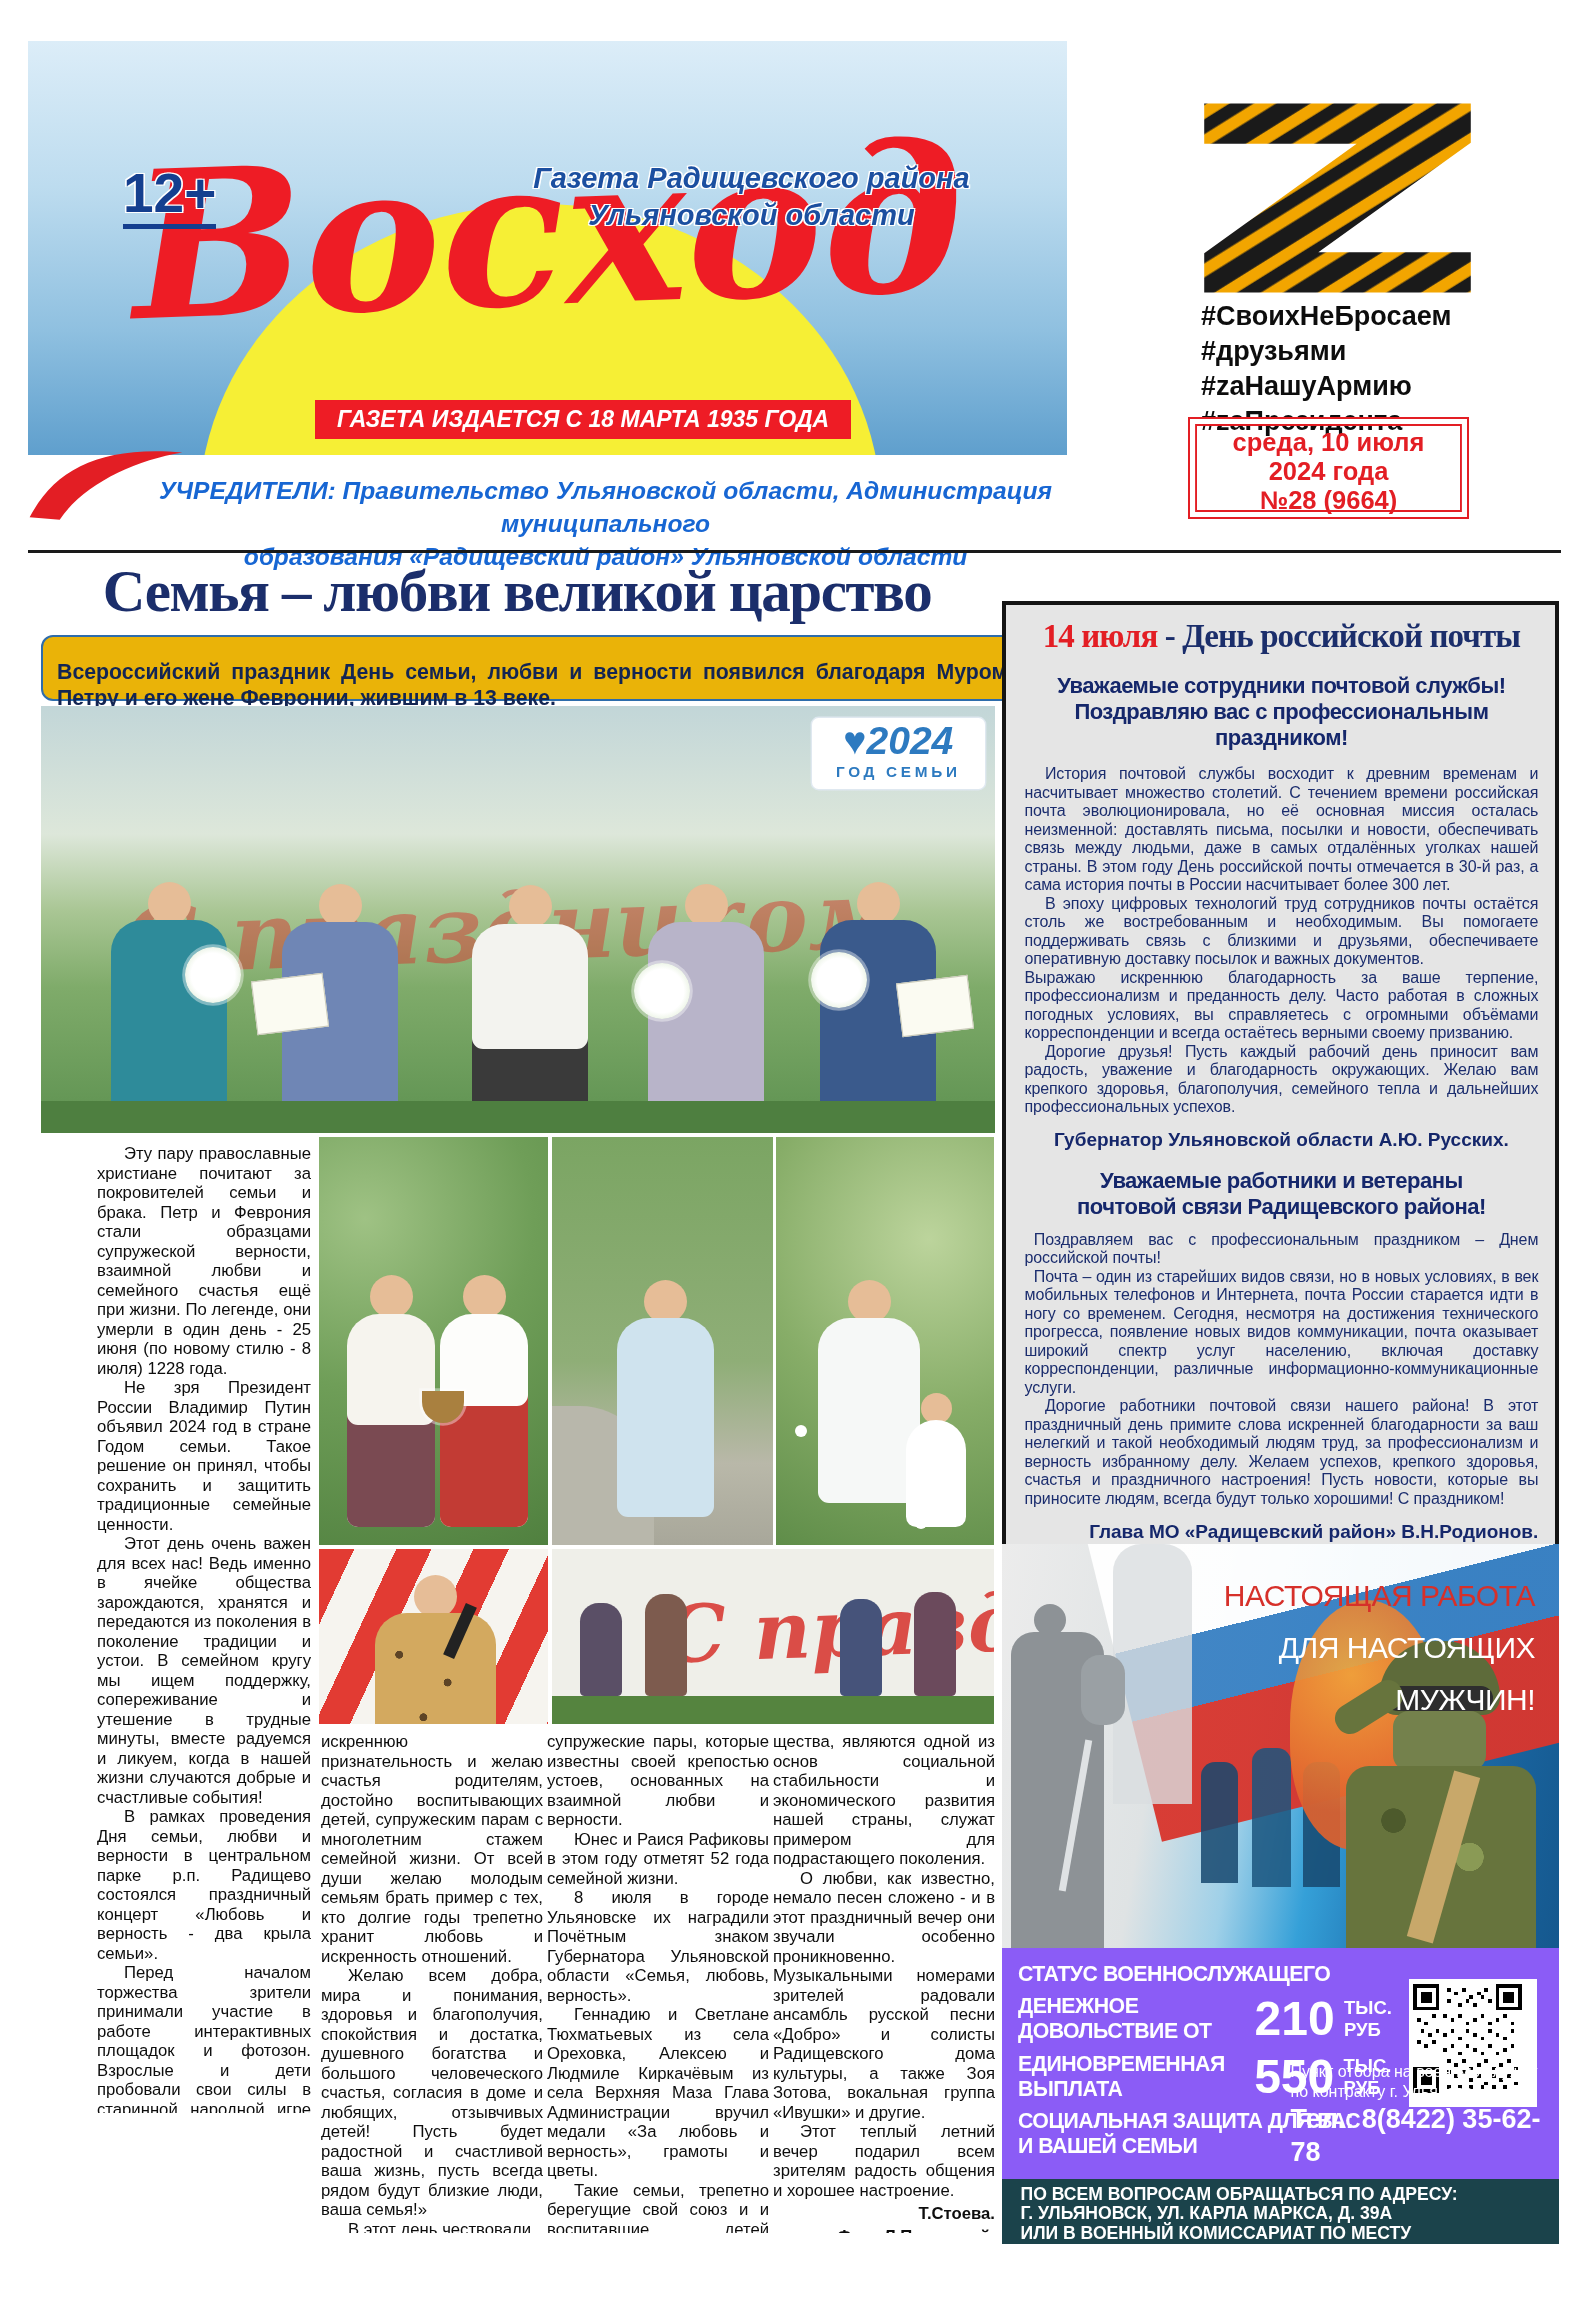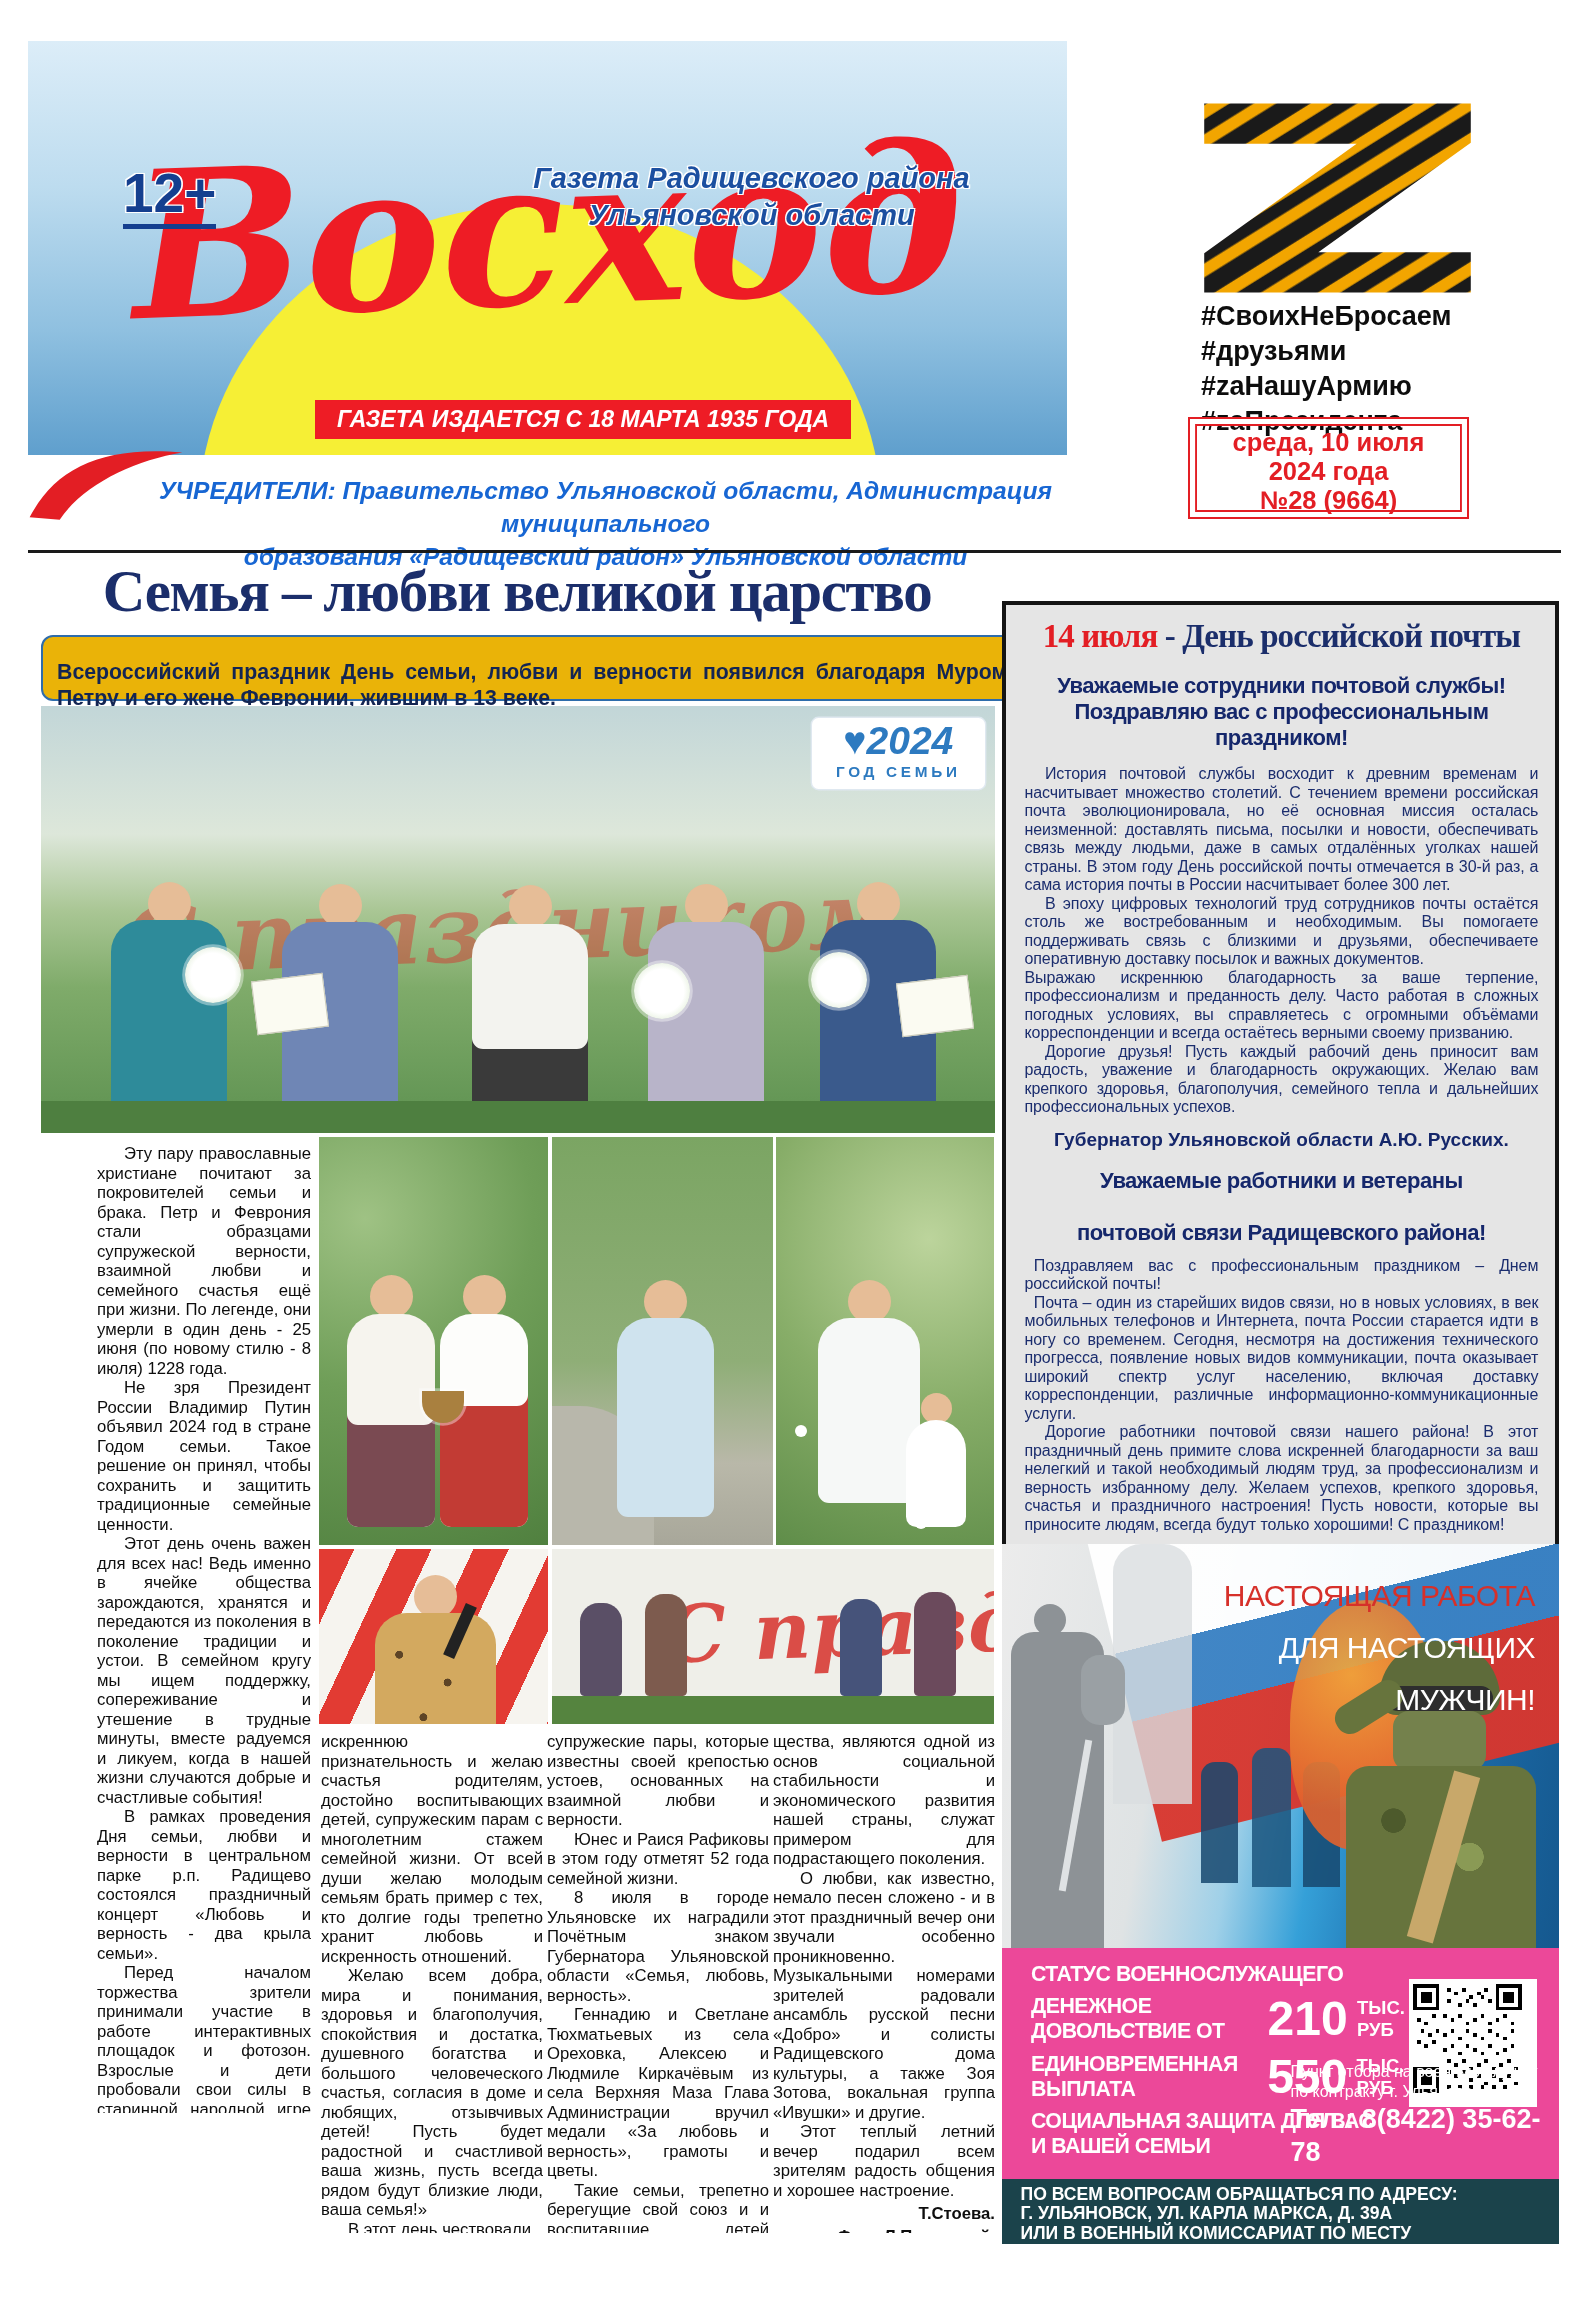--- a/index.html
+++ b/index.html
@@ -101,21 +101,21 @@
     background:linear-gradient(100deg,#ececec 0%,#dfe3e4 30%,#9fd0e8 45%,#35a0d8 58%,#1d6fae 74%,#15588e 100%);}
   #flag{position:absolute;right:-65px;top:-93px;width:510px;height:334px;transform:rotate(-14deg);
     background:linear-gradient(180deg,#ffffff 0 42%,#3b82c4 42% 63%,#d8362e 63% 100%);opacity:.96;}
   .slog{position:absolute;right:24px;text-align:right;font-weight:400;letter-spacing:-0.5px;}
   #sl1{top:35px;font-size:30px;color:#d6302a;}
   #sl2{top:87px;font-size:30px;color:#fff;}
   #sl3{top:139px;font-size:30px;color:#fff;}
   .shape{position:absolute;}
   #qr{position:absolute;right:22px;top:31px;width:119px;height:119px;background:#fff;padding:4.6px;}
   #panel{position:absolute;left:0;top:404px;width:557px;height:231px;box-sizing:border-box;
-    background:#ec4899;padding:14px 29px;color:#fff;}
+    background:#8b5cf6;padding:14px 16px;color:#fff;}
   .b-line{font-weight:bold;font-size:21.3px;letter-spacing:-0.5px;line-height:25px;}
   .b-row{display:flex;align-items:center;gap:9.3px;margin-top:7.4px;width:390px;}
   .b-big{font-weight:bold;font-size:48px;line-height:48px;}
   .b-un{font-weight:bold;font-size:18.5px;}
   #contact{position:absolute;right:18.5px;bottom:10.2px;width:250px;font-size:16px;line-height:20.4px;color:#fff;}
   #contact .tel{font-weight:bold;font-size:27px;line-height:33px;}
   #adfooter{position:absolute;left:0;top:635px;width:557px;height:65px;box-sizing:border-box;
     background:#1b434b;color:#fff;font-weight:bold;font-size:17.6px;line-height:19.5px;padding:5.6px 18.5px;}
 </style>
 </head>
@@ -289,21 +289,21 @@
       <span class="d">14 июля</span><span class="r"> - День российской почты</span>
     </div>
     <div class="gt">Уважаемые сотрудники почтовой службы!</div>
     <div class="gt" style="margin-bottom:14px;">Поздравляю вас  с профессиональным праздником!</div>
     <p class="gp">История почтовой службы восходит к древним временам и насчитывает множество столетий. С течением времени российская почта эволюционировала, но её основная миссия осталась неизменной: доставлять письма, посылки и новости, обеспечивать связь между людьми, даже в самых отдалённых уголках нашей страны. В этом году День российской почты отмечается в 30-й раз, а сама история почты в России насчитывает более 300 лет.</p>
     <p class="gp">В эпоху цифровых технологий труд сотрудников почты остаётся столь же востребованным и необходимым. Вы помогаете поддерживать связь с близкими и друзьями, обеспечиваете оперативную доставку посылок и важных документов.</p>
     <p class="gp" style="text-indent:0;">Выражаю искреннюю благодарность за ваше терпение, профессионализм и преданность делу. Часто работая в сложных погодных условиях, вы справляетесь с огромными объёмами корреспонденции и всегда остаётесь верными своему призванию.</p>
     <p class="gp">Дорогие друзья! Пусть каждый рабочий день приносит вам радость, уважение и благодарность окружающих. Желаю вам крепкого здоровья, благополучия, семейного тепла и дальнейших профессиональных успехов.</p>
     <div class="sign1">Губернатор Ульяновской области  А.Ю. Русских.</div>
     <div class="gt">Уважаемые работники и ветераны</div>
-    <div class="gt" style="margin-bottom:11px;margin-top:26px;">почтовой связи Радищевского района!</div>
+    <div class="gt" style="margin-bottom:11px;">почтовой связи Радищевского района!</div>
     <p class="gp" style="text-indent:9.3px;">Поздравляем вас с профессиональным праздником – Днем российской почты!</p>
     <p class="gp" style="text-indent:9.3px;">Почта – один из старейших видов связи, но в новых условиях, в век мобильных телефонов и Интернета, почта России старается идти в ногу со временем. Сегодня, несмотря на достижения технического прогресса, появление новых видов коммуникации, почта оказывает широкий спектр услуг населению, включая доставку корреспонденции, различные информационно-коммуникационные услуги.</p>
     <p class="gp">Дорогие работники почтовой связи нашего района! В этот праздничный день примите слова искренней благодарности за ваш нелегкий и такой необходимый людям труд, за профессионализм и верность избранному делу. Желаем успехов, крепкого здоровья, счастья и праздничного настроения! Пусть новости, которые вы приносите людям, всегда будут только хорошими! С праздником!</p>
     <div class="signs2">
       <div>Глава МО «Радищевский район»  В.Н.Родионов.</div>
       <div>Глава Администрации МО «Радищевский район»</div>
       <div>А.В.Белотелов.</div>
     </div>
   </div>
 

